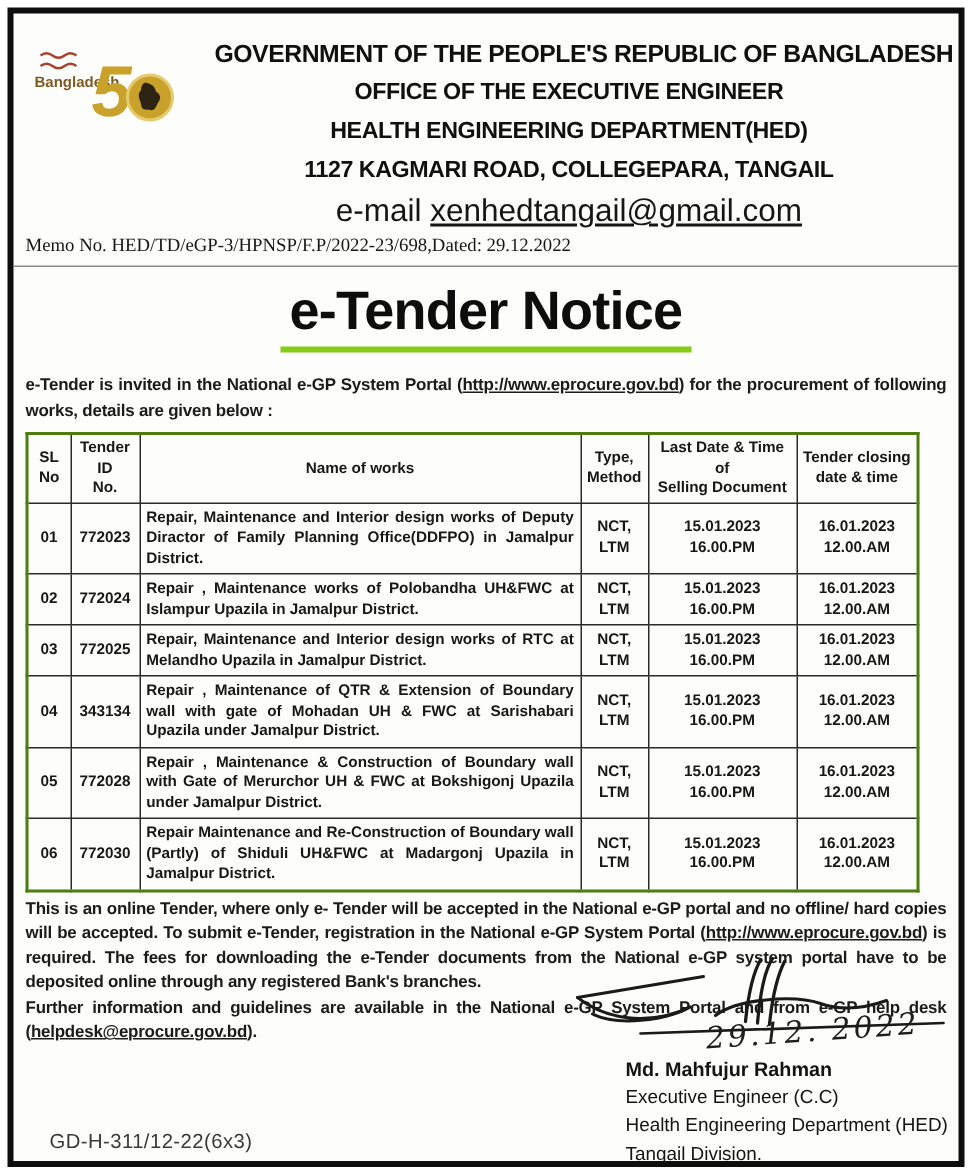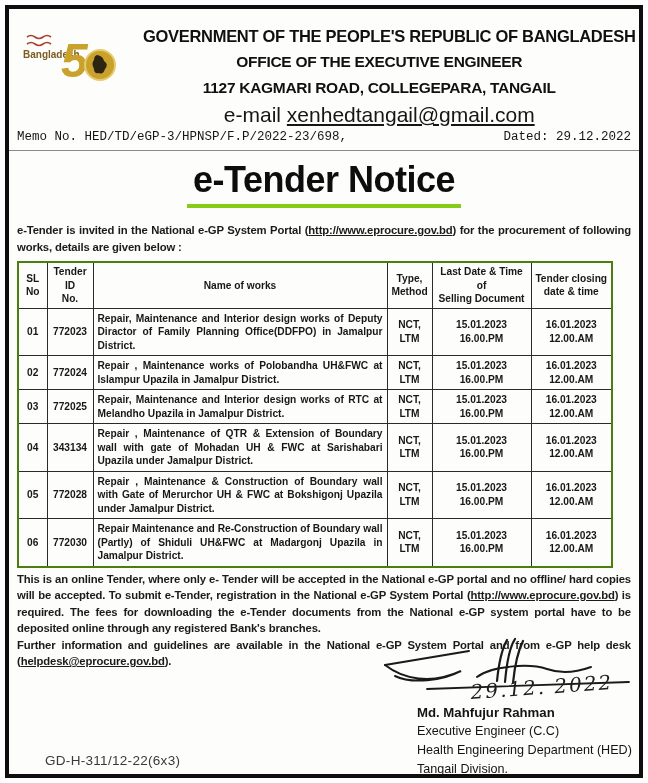--- a/index.html
+++ b/index.html
@@ -11,22 +11,22 @@
   .hdr{display:flex;align-items:flex-start;padding:10px 10px 0 10px;}
   .logo-left{width:104px;flex:0 0 auto;padding-top:8px;}
   .logo-right{width:106px;flex:0 0 auto;padding-top:2px;}
   .hdr-center{flex:1;text-align:center;padding-top:4px;}
   .hdr-line{font-weight:bold;font-size:15.5px;line-height:26px;letter-spacing:-0.3px;white-space:nowrap;color:#101010;}
   .hdr-line.first{font-size:16.5px;margin-left:20px;}
   .email-line{font-weight:normal;font-size:21px;line-height:27px;white-space:nowrap;}
   .email-line .email{text-decoration:underline;text-underline-offset:2px;}
 
   
-  .memo{display:flex;justify-content:space-between;align-items:baseline;
-        font-family:Liberation Mono, monospace;font-size:12.5px;
+  .memo{display:flex;align-items:baseline;
+        font-family:Liberation Serif, serif;font-size:12.5px;
         padding:2px 8px 6px 8px;border-bottom:1px solid #8a8a8a;}
 
   
   .title-wrap{text-align:center;margin-top:8px;}
   .doc-title{display:inline-block;font-size:36px;font-weight:bold;letter-spacing:-0.5px;
              border-bottom:4px solid #84cc16;padding:0 6px 3px 6px;color:#0d0d0d;}
 
   
   .para{font-size:11.3px;font-weight:bold;letter-spacing:-0.15px;line-height:16.5px;
         color:#1b1b1b;text-align:justify;}
@@ -42,21 +42,21 @@
   table.tnd th{font-weight:bold;text-align:center;padding:2px 2px;}
   td.c-sl,td.c-id{text-align:center;font-weight:bold;vertical-align:top;padding-top:5px;}
   td.c-name{text-align:justify;font-weight:bold;padding-left:7px;padding-right:6px;}
   td.c-type,td.c-sell,td.c-close{text-align:center;font-weight:bold;}
 
   
   .sig-svg{position:absolute;top:628px;right:6px;width:252px;height:68px;}
   .sig-names{position:absolute;top:694px;left:408px;width:232px;font-size:12.6px;line-height:19px;color:#141414;}
   .sig-name{font-weight:bold;font-size:13.2px;}
 
-  .press-code{position:absolute;left:36px;top:744px;font-size:13.5px;letter-spacing:0.3px;color:#3a3a3a;}
+  .press-code{position:absolute;left:24px;top:744px;font-size:13.5px;letter-spacing:0.3px;color:#3a3a3a;}
 
   
   .lg{display:block;}
 </style>
 </head>
 <body>
 
 <div class="page">
 <div class="inner">
 
@@ -75,20 +75,21 @@
 
         <circle cx="81" cy="38" r="15" fill="#c9a22b"></circle>
         <circle cx="81" cy="38" r="15" fill="none" stroke="#e6cb6e" stroke-width="2"></circle>
         <path d="M78,28 q6,1 7,6 q5,3 1,8 q-2,6 -6,4 q-5,1 -5,-4 q-3,-6 0,-9 q0,-4 3,-5 Z" fill="#2d2414"></path>
       </svg>
     </div>
 
     <div class="hdr-center">
       <div class="hdr-line first">GOVERNMENT OF THE PEOPLE'S REPUBLIC OF BANGLADESH</div>
       <div class="hdr-line">OFFICE OF THE EXECUTIVE ENGINEER</div>
+      <div class="hdr-line">HEALTH ENGINEERING DEPARTMENT(HED)</div>
       <div class="hdr-line">1127 KAGMARI ROAD, COLLEGEPARA, TANGAIL</div>
       <div class="email-line"><span>e-mail </span><span class="email">xenhedtangail@gmail.com</span></div>
     </div>
 
     <div class="logo-right">
       <svg class="lg" width="104" height="78" viewBox="0 0 104 78">
 
         <g>
           <path d="M10,76 C13,58 24,52 38,52 C52,52 61,58 64,76 Z" fill="#1b1b1b"></path>
           <path d="M33,52 L43,52 L38,62 Z" fill="#f4f2ee"></path>

